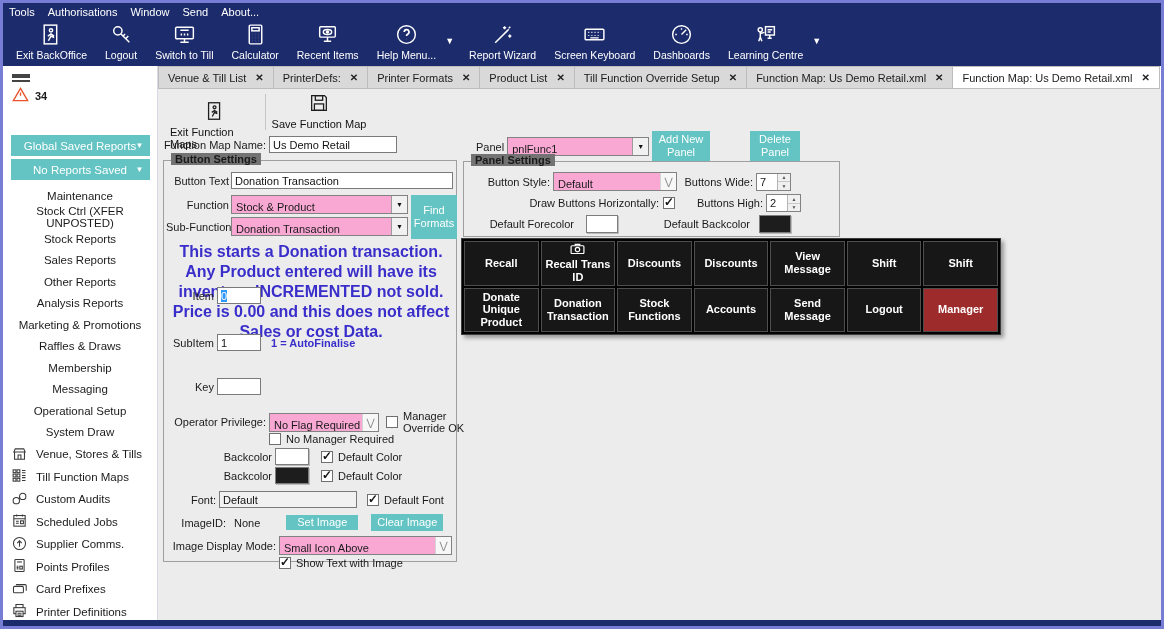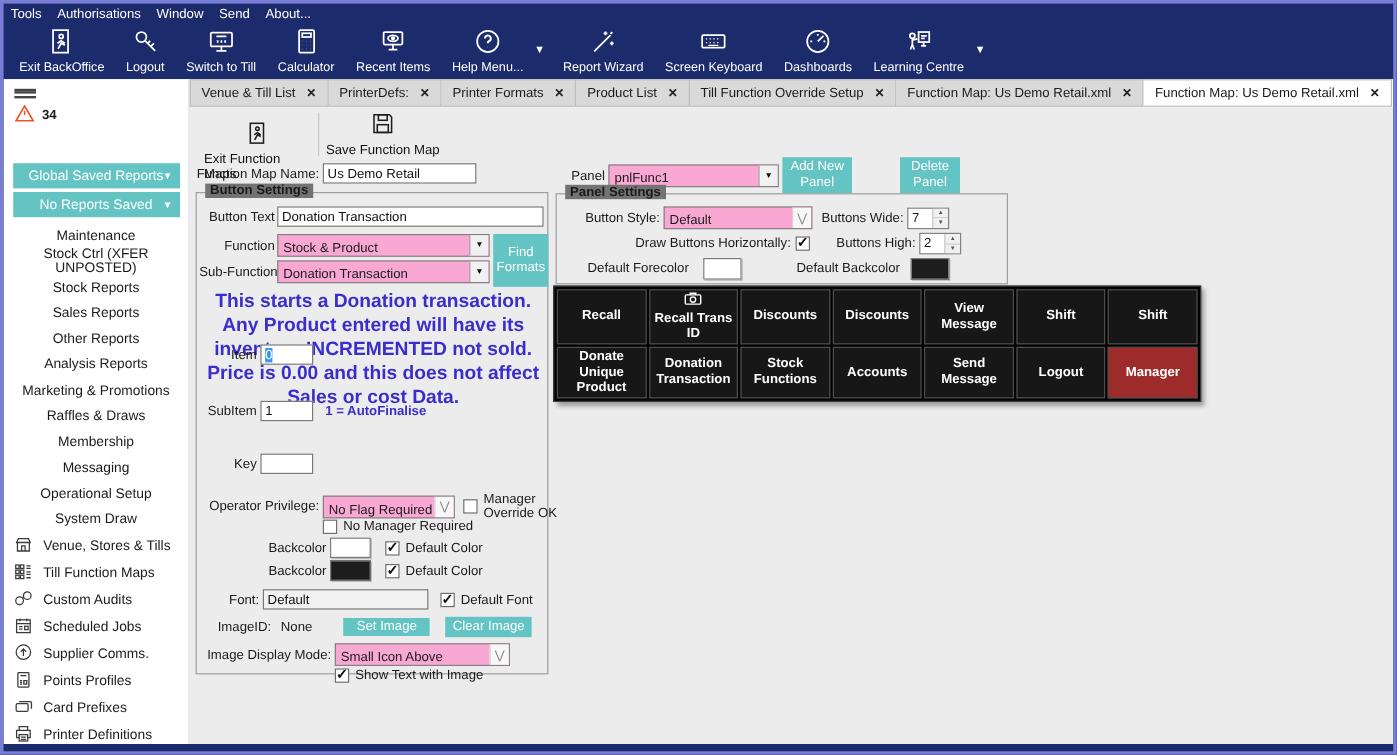--- a/index.html
+++ b/index.html
@@ -410,21 +410,21 @@
             <div class="teal" style="width:72px;height:15px;margin-left:26px;">
                 <span>Set Image</span>
               </div>
             <div class="teal" style="width:72px;height:17px;margin-left:13px;">
                 <span>Clear Image</span>
               </div>
           </div>
 
           <div class="r" style="left:2px;top:375px;">
             <span class="lblr" style="width:110px;">Image Display Mode:</span>
-            <div class="sel modern" style="width:146px;margin-left:3px;">
+            <div class="sel modern" style="width:173px;margin-left:3px;">
               <span>Small Icon Above</span>
               <span class="ar">⋁</span>
             </div>
           </div>
 
           <div class="r" style="left:115px;top:396px;justify-content:center;">
             <span class="cb on"></span>
             <span style="margin-left:5px;">Show Text with Image</span>
           </div>
         </div>

